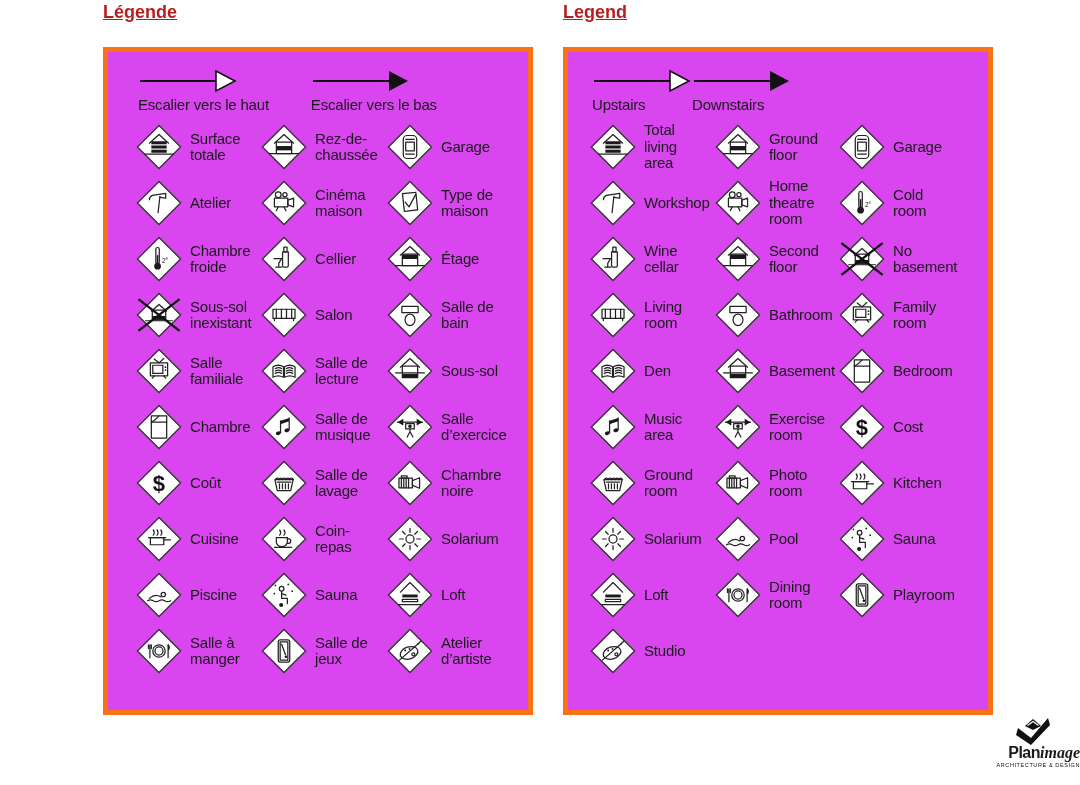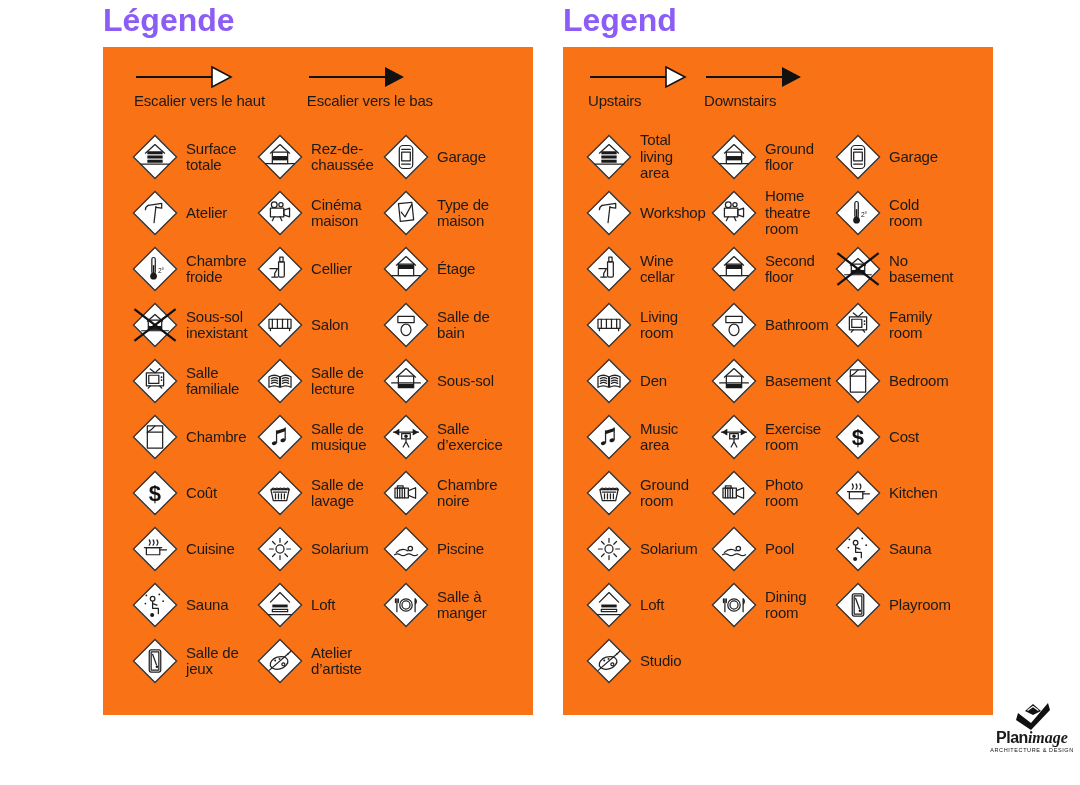--- a/index.html
+++ b/index.html
@@ -1,39 +1,39 @@
 <!DOCTYPE html>
 <html><head>
 <meta charset="utf-8">
 <style>
   html,body{margin:0;padding:0}
   body{width:1080px;height:785px;background:#ffffff;position:relative;overflow:hidden;
        font-family:"Liberation Sans",sans-serif;color:#1a1a1a;}
-  .title{position:absolute;top:2px;font-size:32px;font-weight:bold;color:#8b5cf6;}
+  .title{position:absolute;top:2px;font-size:18px;font-weight:bold;color:#b91c1c;text-decoration:underline;}
   #title-fr{left:103px}
   #title-en{left:563px}
-  .panel{position:absolute;top:47px;width:430px;height:668px;border:1px solid #f97316;
-         box-sizing:border-box;background:#f97316;}
+  .panel{position:absolute;top:47px;width:430px;height:668px;border:5px solid #f97316;
+         box-sizing:border-box;background:#d946ef;}
   #panel-fr{left:103px}
   #panel-en{left:563px}
   .arrows{display:flex;margin-top:16px}
   #panel-fr .arrows{margin-left:30px;gap:42px}
-  #panel-en .arrows{margin-left:24px;gap:16px}
+  #panel-en .arrows{margin-left:24px;gap:0}
   .arrow-group{display:flex;flex-direction:column;}
   .arrow-group svg{display:block}
   .arrow-label{font-size:15px;margin-top:2px;letter-spacing:-0.2px;white-space:nowrap}
-  .grid{display:grid;grid-auto-rows:56px;align-items:center;margin-top:20px}
+  .grid{display:grid;grid-auto-rows:56px;align-items:center;margin-top:6px}
   #panel-fr .grid{grid-template-columns:125px 126px 1fr;padding-left:28px}
   #panel-en .grid{grid-template-columns:125px 124px 1fr;padding-left:22px}
   .cell{display:flex;align-items:center;gap:8px}
   .diamond{flex:0 0 auto;width:46px;height:46px;display:block}
   .diamond svg{display:block}
   .label{font-size:15px;line-height:1.1;white-space:pre-line;letter-spacing:-0.2px}
   svg .s{fill:none;stroke:#222;stroke-width:1.3;stroke-linecap:round;stroke-linejoin:round}
-  .logo{position:absolute;left:984px;top:701px;width:96px;text-align:center}
+  .logo{position:absolute;left:984px;top:716px;width:96px;text-align:right}
   .logo-emblem svg{display:block;margin:0 auto}
   .logo-name{font-size:16px;line-height:1;margin-top:-1px;white-space:nowrap}
   .logo-name .bold{font-weight:bold;letter-spacing:-0.5px}
   .logo-name .script{font-style:italic;font-weight:bold;font-family:"Liberation Serif",serif}
   .logo-tagline{font-size:5.5px;letter-spacing:0.6px;margin-top:1px;color:#111}
 </style>
 </head>
 <body>
 
 <div class="title" id="title-fr">Légende</div>
@@ -333,20 +333,33 @@
             <line class="s" x1="29" y1="24.8" x2="36" y2="24.8" stroke-width="1.8"></line>
             <path class="s" d="M18,20 q2,-2.5 0,-5.5 M22,20 q2,-2.5 0,-5.5 M26,20 q2,-2.5 0,-5.5" stroke-width="1"></path>
           </svg>
         </span>
         <span class="label">Cuisine</span>
       </div>
       <div class="cell">
         <span class="diamond">
           <svg viewBox="0 0 48 48" width="46" height="46">
             <polygon points="24,1.5 46.5,24 24,46.5 1.5,24" fill="#fff" stroke="#333" stroke-width="1.4"></polygon>
+            <path class="s" d="M16,22.5 h11.5 v4.5 a5.7,4.8 0 0 1 -11.5,0 Z"></path>
+            <path class="s" d="M27.5,23.5 q4,0 3.5,3 q-0.4,2.6 -3.8,2.1"></path>
+            <line class="s" x1="14" y1="32.8" x2="32" y2="32.8"></line>
+            <path class="s" d="M19.5,20 q2,-2.5 0,-5.5 M24,20 q2,-2.5 0,-5.5" stroke-width="1"></path>
+          </svg>
+        </span>
+        <span class="label">Coin-
+repas</span>
+      </div>
+      <div class="cell">
+        <span class="diamond">
+          <svg viewBox="0 0 48 48" width="46" height="46">
+            <polygon points="24,1.5 46.5,24 24,46.5 1.5,24" fill="#fff" stroke="#333" stroke-width="1.4"></polygon>
             <circle class="s" cx="24" cy="24" r="4.2"></circle>
             <path class="s" d="M24,17 v-4 M24,31 v4 M17,24 h-4 M31,24 h4 M19,19 L16.2,16.2 M29,29 L31.8,31.8 M29,19 L31.8,16.2 M19,29 L16.2,31.8" stroke-width="1"></path>
           </svg>
         </span>
         <span class="label">Solarium</span>
       </div>
       <div class="cell">
         <span class="diamond">
           <svg viewBox="0 0 48 48" width="46" height="46">
             <polygon points="24,1.5 46.5,24 24,46.5 1.5,24" fill="#fff" stroke="#333" stroke-width="1.4"></polygon>

